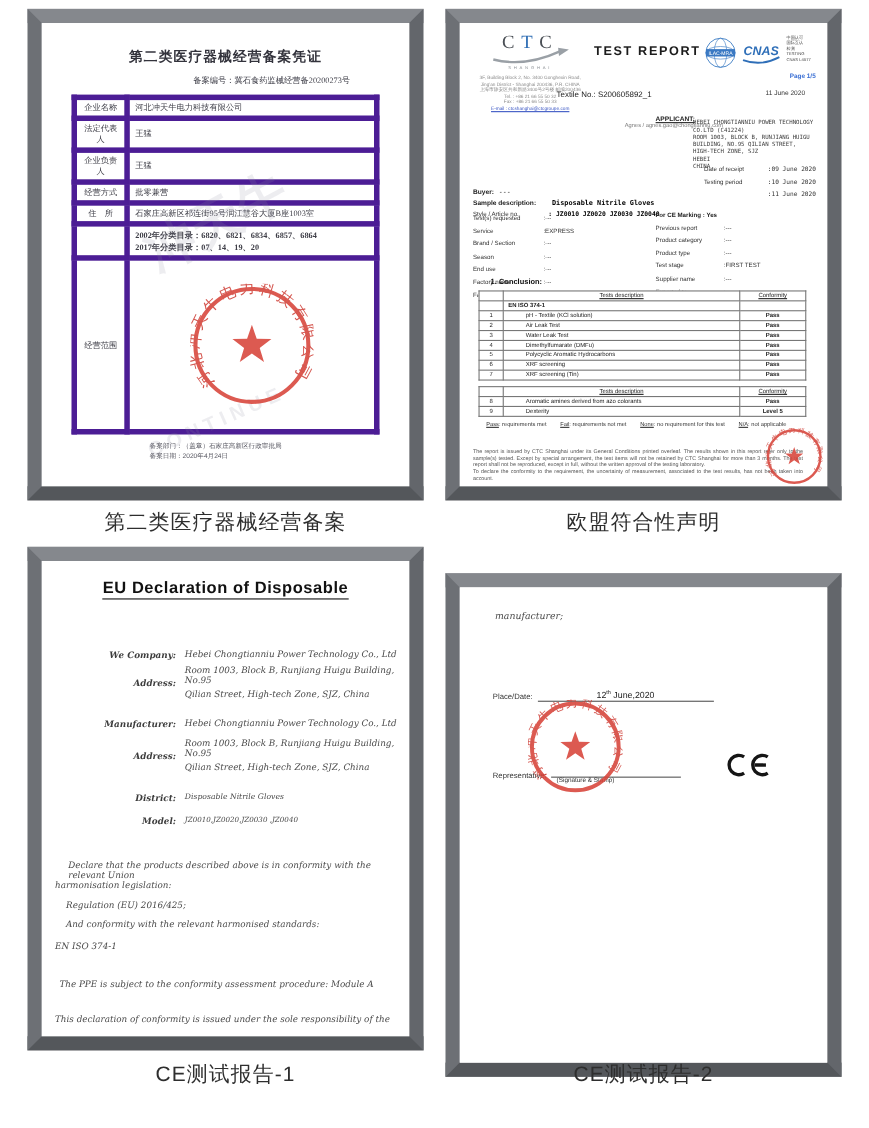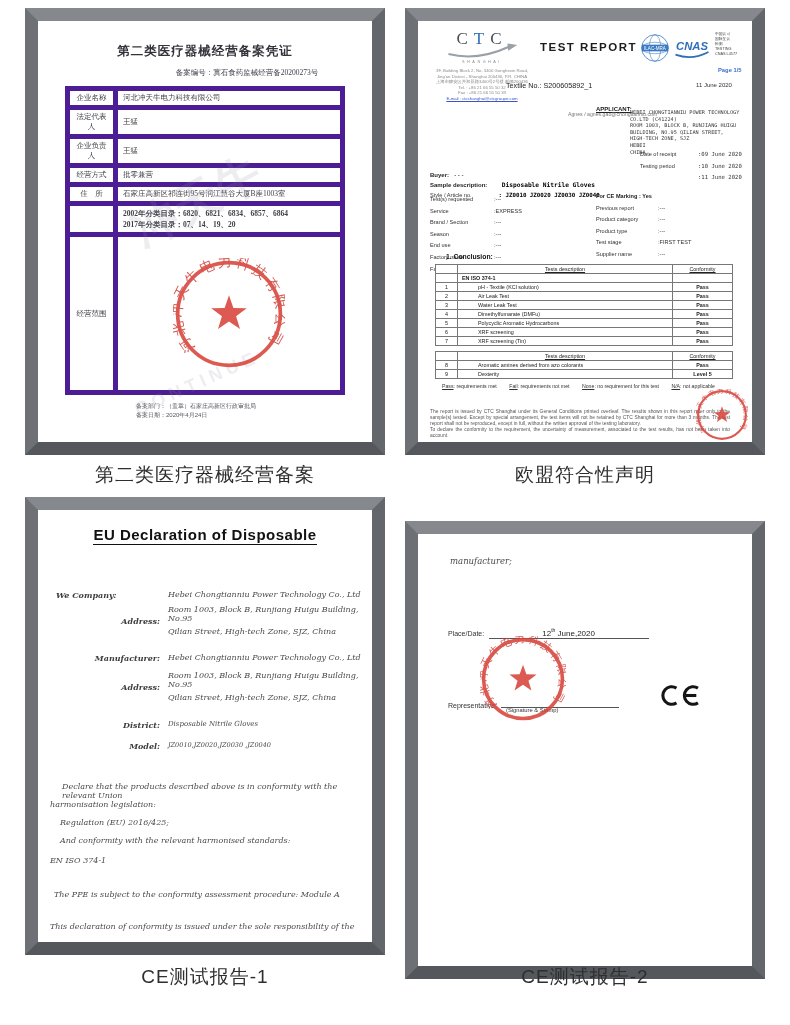--- a/index.html
+++ b/index.html
@@ -335,21 +335,21 @@
       </svg>
     </div>
   </div>
 
   <div class="frame" style="left:25px; top:497px; width:360px; height:458px;">
     <div class="page">
       <div class="abs" style="left:0; top:16px; width:100%; text-align:center;">
         <span class="eu-title">EU Declaration of Disposable</span>
       </div>
 
-      <div class="abs hw-label" style="left:18px; top:80px; width:104px; text-align:left; font-size:8px;">We Company:</div>
+      <div class="abs hw-label" style="left:18px; top:80px; width:104px; text-align:right; font-size:8px;">We Company:</div>
       <div class="abs hw" style="left:130px; top:80px; font-size:8px;">Hebei Chongtianniu Power Technology Co., Ltd</div>
 
       <div class="abs hw-label" style="left:18px; top:106px; width:104px; text-align:right; font-size:8px;">Address:</div>
       <div class="abs hw" style="left:130px; top:95px; font-size:8px;">Room 1003, Block B, Runjiang Huigu Building, No.95</div>
       <div class="abs hw" style="left:130px; top:117px; font-size:8px;">Qilian Street, High-tech Zone, SJZ, China</div>
 
       <div class="abs hw-label" style="left:18px; top:143px; width:104px; text-align:right; font-size:8px;">Manufacturer:</div>
       <div class="abs hw" style="left:130px; top:143px; font-size:8px;">Hebei Chongtianniu Power Technology Co., Ltd</div>
 
       <div class="abs hw-label" style="left:18px; top:172px; width:104px; text-align:right; font-size:8px;">Address:</div>

